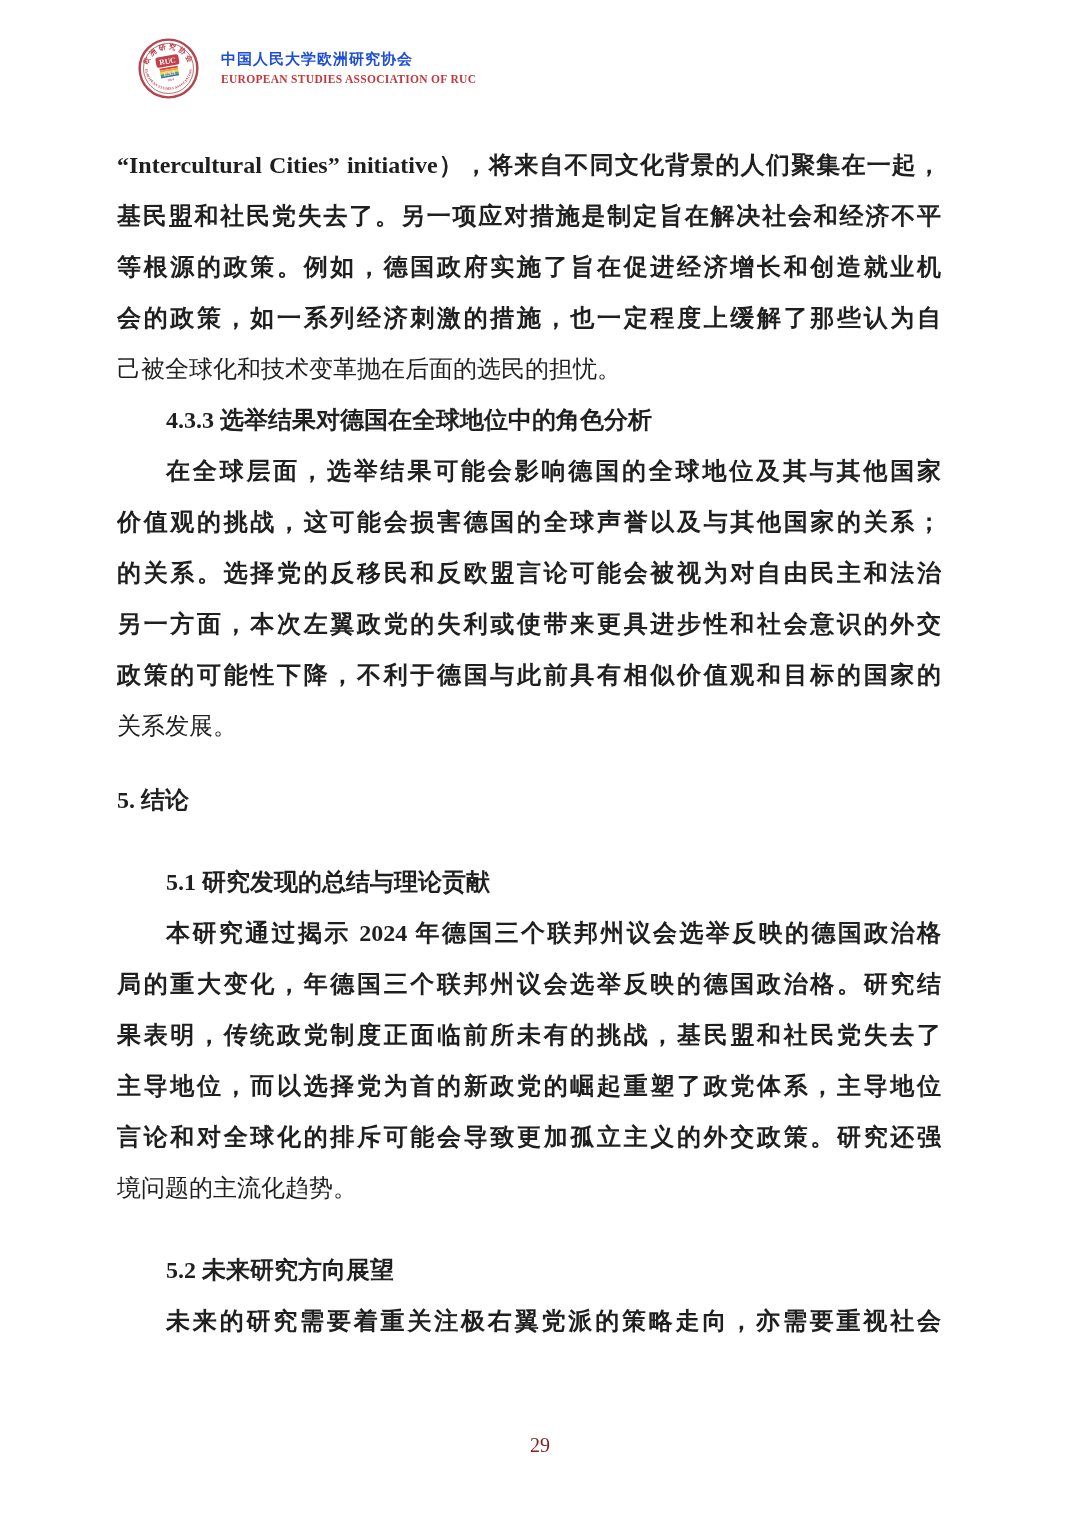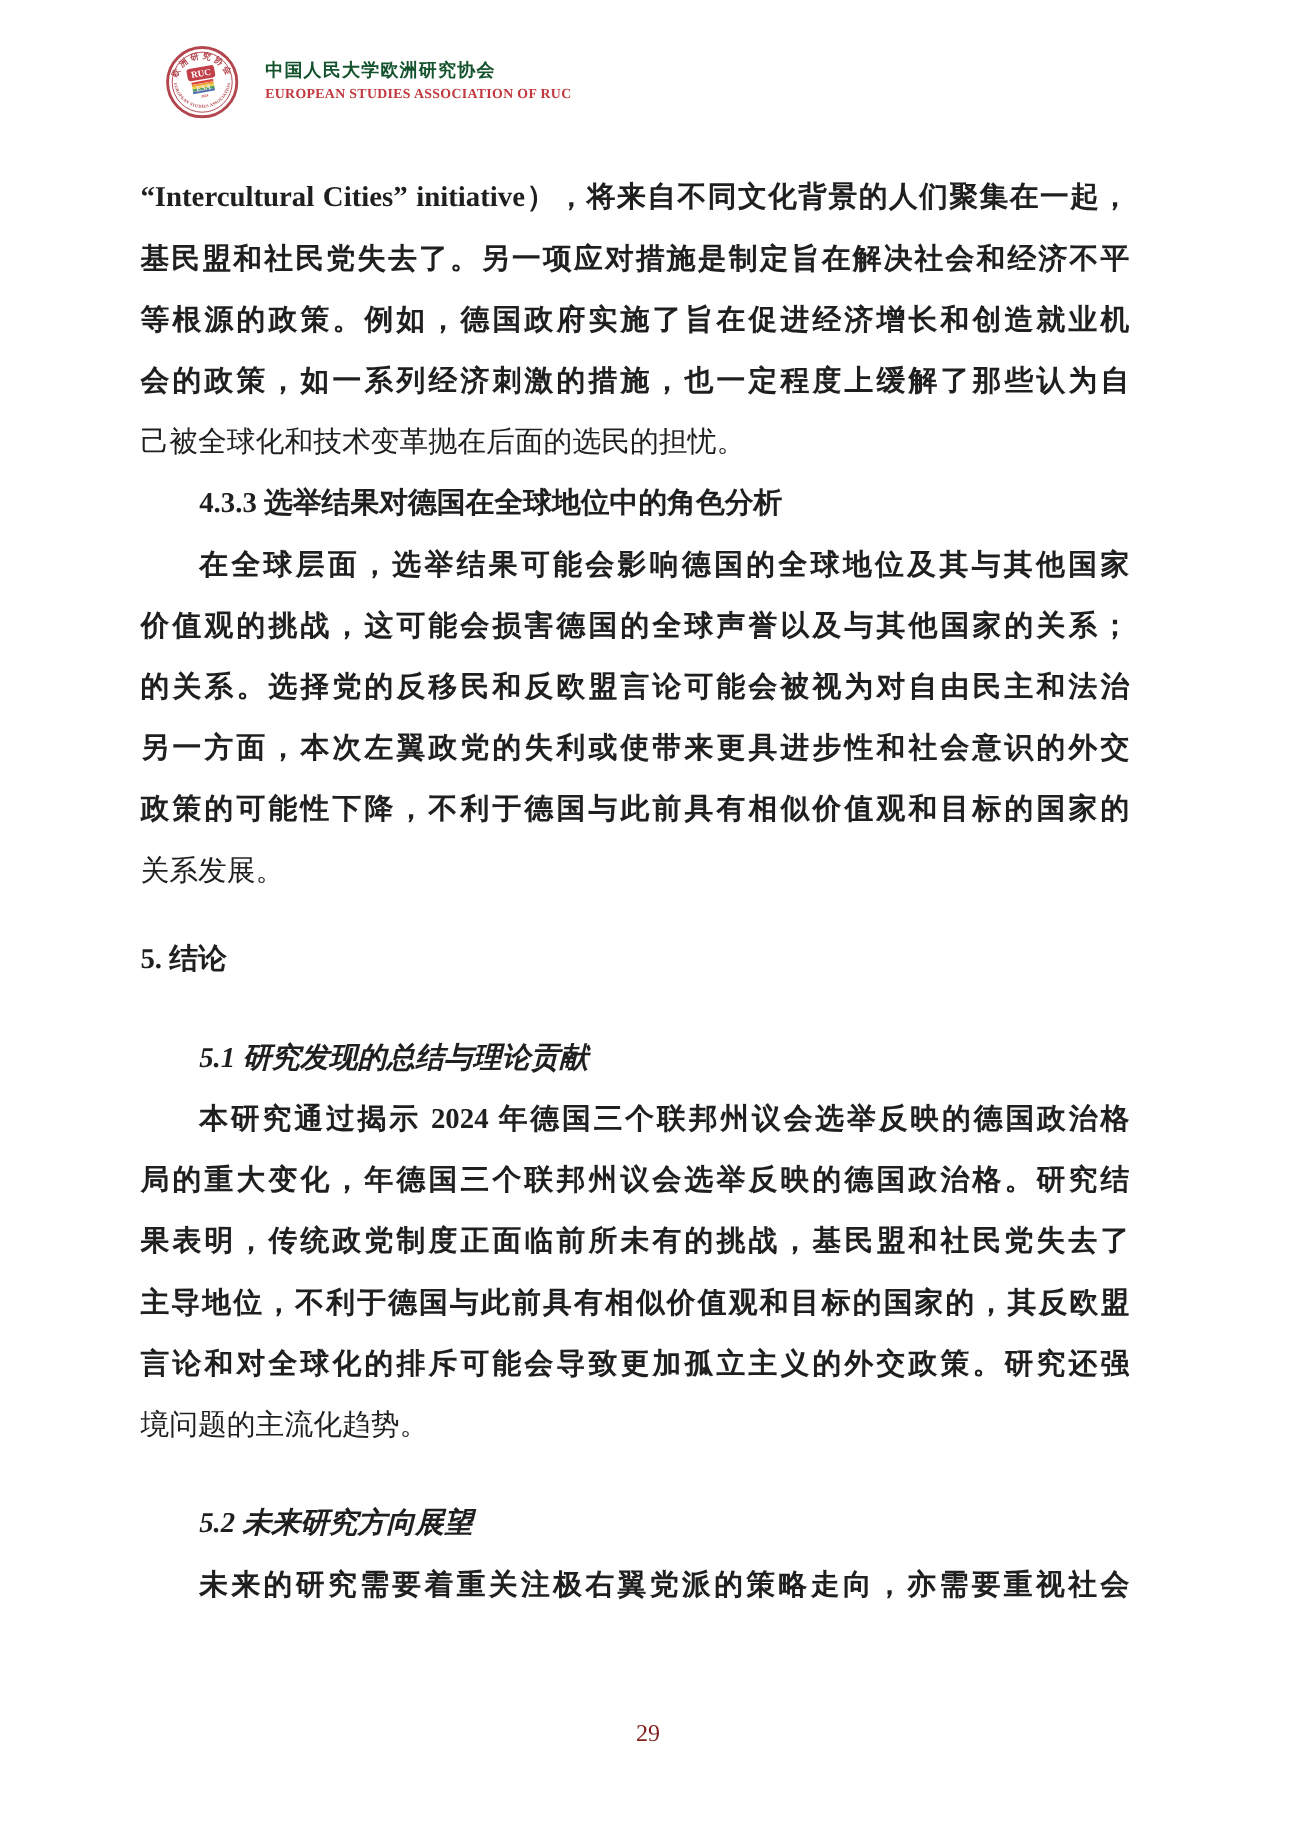--- a/index.html
+++ b/index.html
@@ -4,41 +4,41 @@
 <style>
   html,body { margin:0; padding:0; background:#ffffff; }
   .page {
     position:relative; width:1080px; height:1527px; background:#ffffff;
     font-family:"Liberation Serif","DejaVu Serif",serif; color:#1f1f1f; overflow:hidden;
   }
   
   .org-header { position:absolute; left:138px; top:38px; display:flex; align-items:flex-start; }
   .logo { width:61px; height:61px; display:block; }
   .org-names { margin-left:22px; padding-top:13px; }
-  .org-name-zh { color:#14532d; font-size:15px; font-weight:bold; letter-spacing:1px; line-height:17px; }
+  .org-name-zh { color:#1d4ed8; font-size:15px; font-weight:bold; letter-spacing:1px; line-height:17px; }
   .org-name-en { color:#c1383f; font-size:11.5px; font-weight:bold; letter-spacing:0.3px; margin-top:5px; line-height:13px; }
   
   .doc-body {
     position:absolute; left:117px; top:140px; width:824px;
     font-size:24px; line-height:51px;
   }
   .line {
     height:51px; text-align:justify; text-justify:inter-character;
     text-align-last:left; overflow:hidden;
   }
   .line.fill { text-align-last:justify;font-weight:bold; }
   .line.indent { padding-left:49px; }
   .heading-sub {
     height:51px; line-height:51px; font-weight:bold; padding-left:49px;
   }
   .heading-section {
     height:51px; line-height:51px; font-weight:bold;
   }
   .spaced-sm { margin-top:23px; }
-  .spaced { margin-top:31px;font-style:italic; }
+  .spaced { margin-top:31px; }
   
   .page-number {
     position:absolute; left:0; top:1434px; width:100%;
     text-align:center; font-size:20px; color:#7f1d1d;
   }
 </style>
 </head>
 <body>
 
 <div class="page">
@@ -93,21 +93,21 @@
         <div class="line fill">另一方面，本次左翼政党的失利或使带来更具进步性和社会意识的外交</div>
         <div class="line fill">政策的可能性下降，不利于德国与此前具有相似价值观和目标的国家的</div>
         <div class="line">关系发展。</div>
       </div>
       <div class="heading-section spaced-sm">5. 结论</div>
       <div class="heading-sub spaced">5.1 研究发现的总结与理论贡献</div>
       <div>
         <div class="line fill indent">本研究通过揭示 2024 年德国三个联邦州议会选举反映的德国政治格</div>
         <div class="line fill">局的重大变化，年德国三个联邦州议会选举反映的德国政治格。研究结</div>
         <div class="line fill">果表明，传统政党制度正面临前所未有的挑战，基民盟和社民党失去了</div>
-        <div class="line fill">主导地位，不利于德国与此前具有相似价值观和目标的国家的，其反欧盟</div>
+        <div class="line fill">主导地位，而以选择党为首的新政党的崛起重塑了政党体系，主导地位</div>
         <div class="line fill">言论和对全球化的排斥可能会导致更加孤立主义的外交政策。研究还强</div>
         <div class="line">境问题的主流化趋势。</div>
       </div>
       <div class="heading-sub spaced">5.2 未来研究方向展望</div>
       <div>
         <div class="line fill indent">未来的研究需要着重关注极右翼党派的策略走向，亦需要重视社会</div>
       </div>
     </div>
 
   <div class="page-number">29</div>

